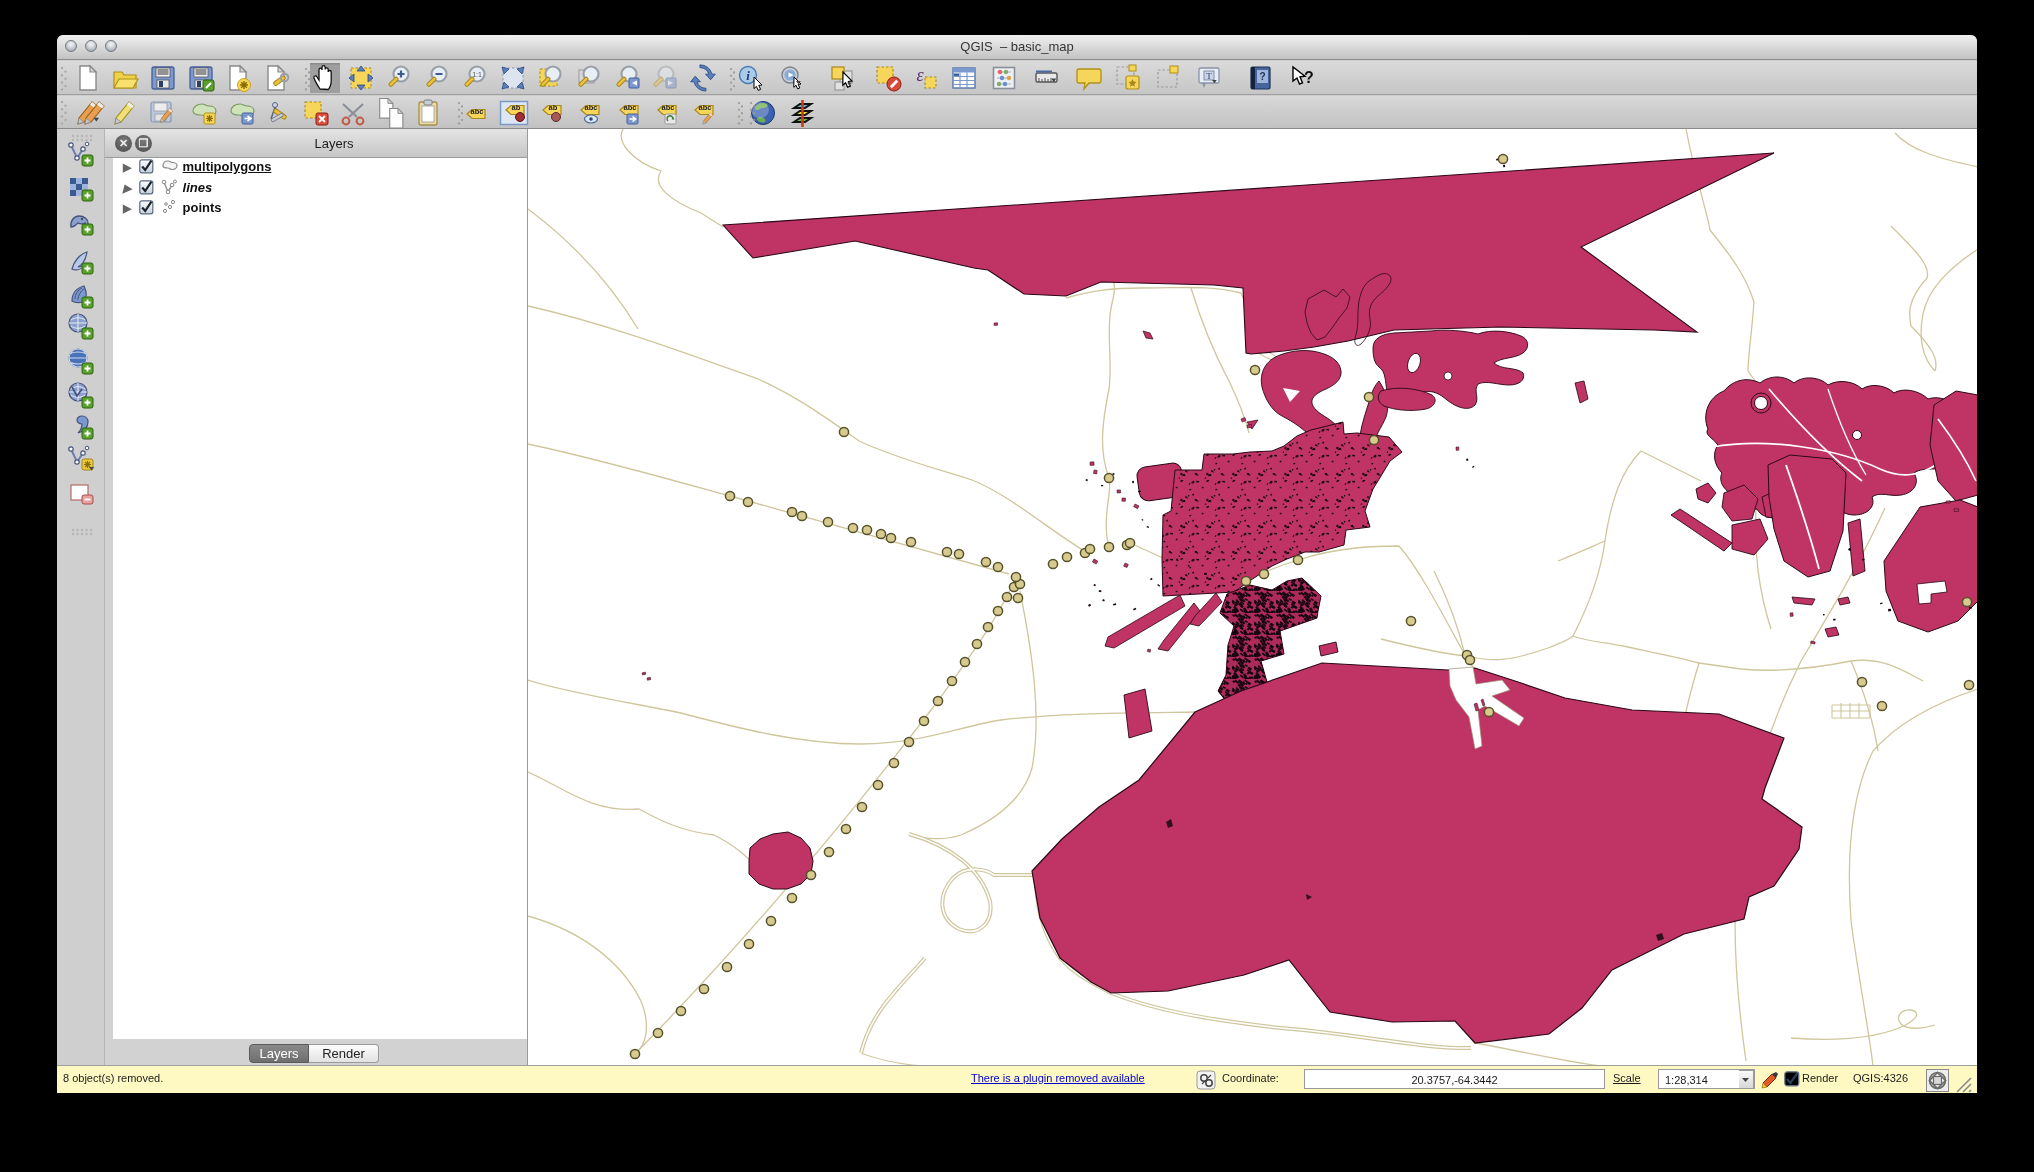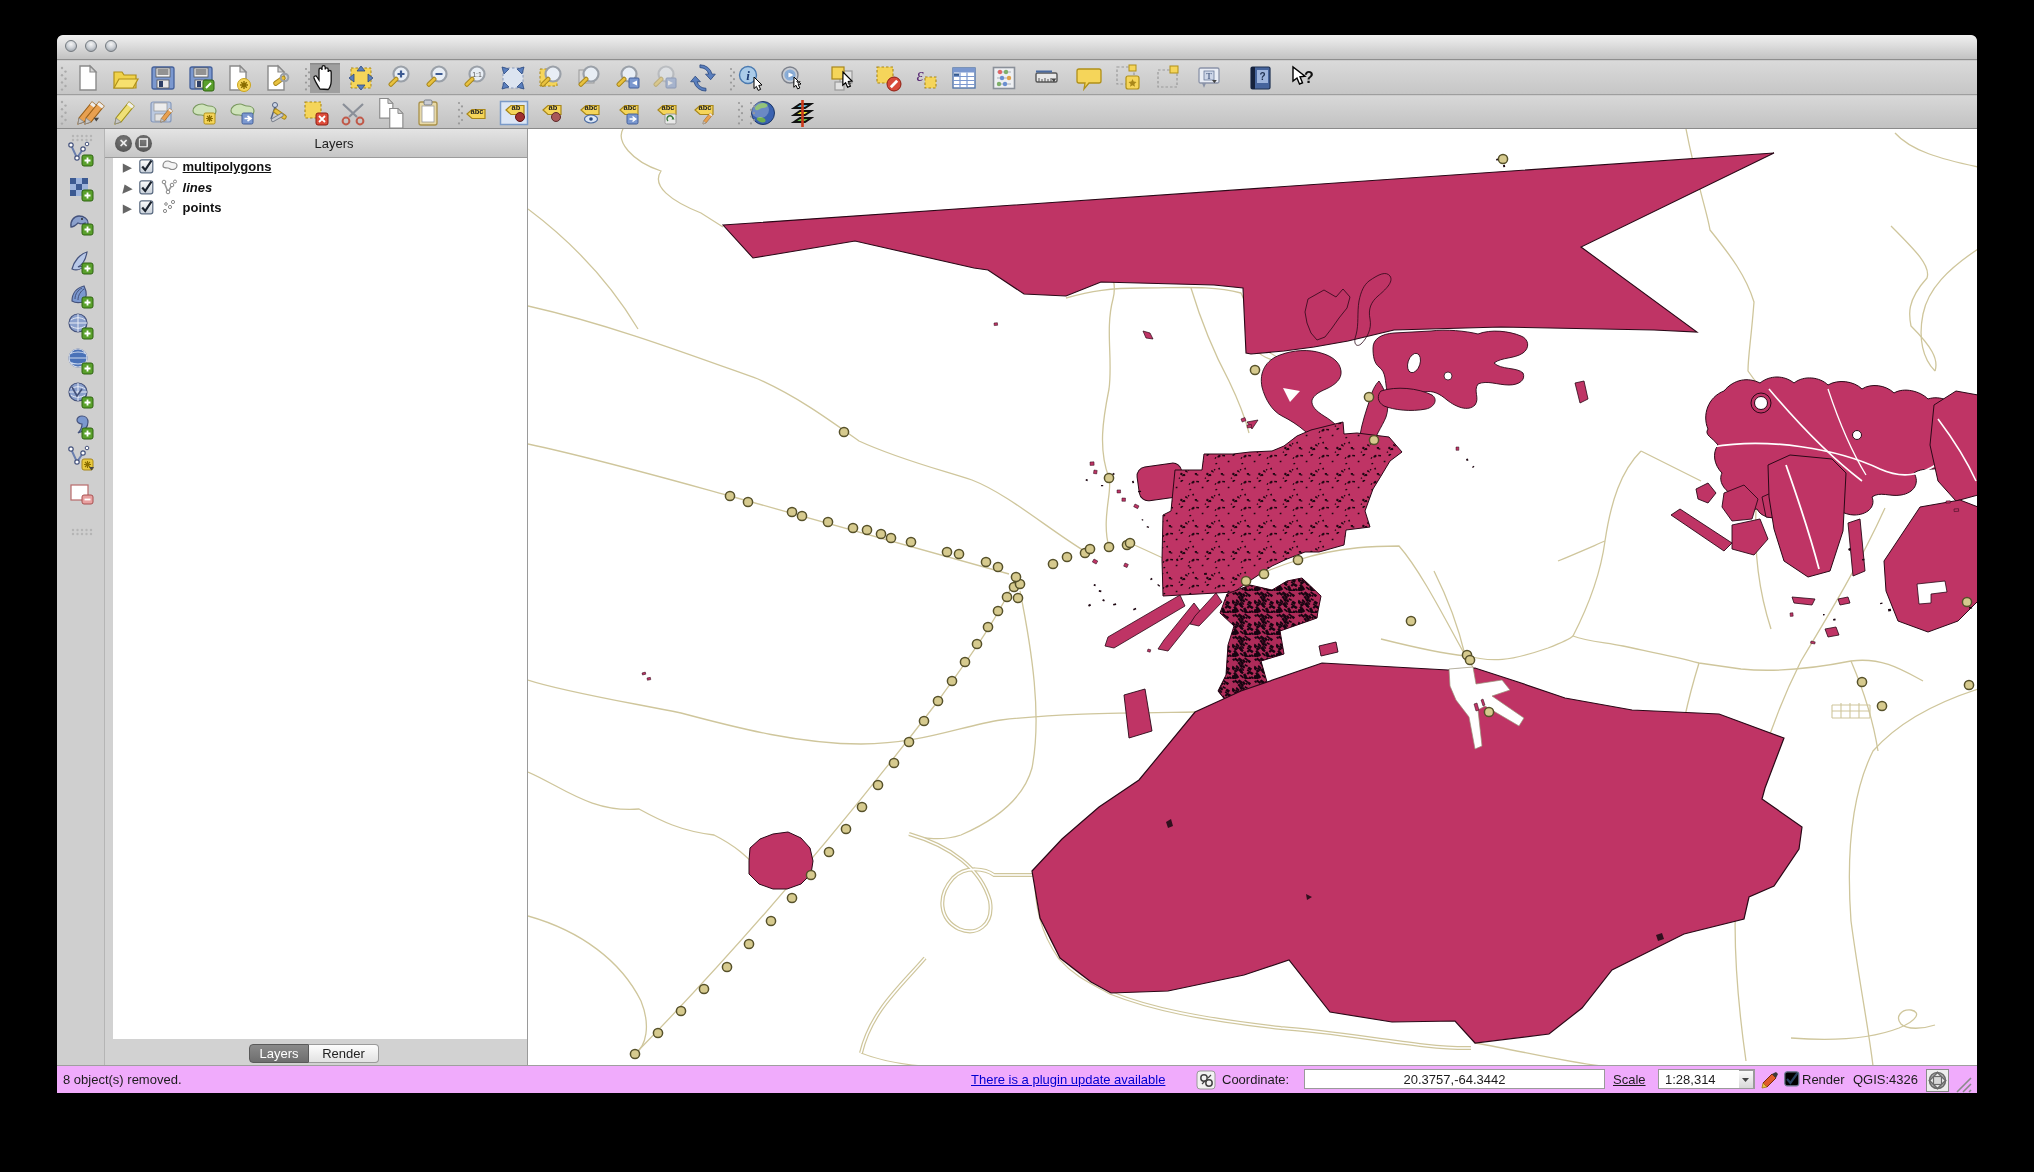--- a/index.html
+++ b/index.html
@@ -31,30 +31,31 @@
 #phead .t { position:absolute; width:100%; text-align:center; top:7px; padding-left:36px; font-size:13px; color:#1d1d1d; }
 .pbtn { position:absolute; top:6px; width:17px; height:17px; border-radius:50%;
   background:radial-gradient(circle at 50% 35%, #7a7a7a, #4a4a4a); color:#eee;
   font-size:11px; text-align:center; line-height:17px; font-weight:bold;}
 #pbody { position:absolute; left:8px; top:29px; width:100%; height:881px; background:#fff; }
 #ptabs { position:absolute; left:0; top:910px; width:100%; height:26px; background:#d2d2d2; }
 .row { position:absolute; left:10px; height:20px; font-size:13px; font-weight:bold; color:#111; }
 #map { position:absolute; left:470px; top:94px; width:1450px; height:936px; background:#fff;
   border-left:1px solid #9a9a9a; }
 #statusbar { position:absolute; left:0; top:1030px; width:100%; height:28px;
-  background:#f0abfc; border-top:1px solid #9f9f9f; font-size:13px; color:#1c1c1c; }
+  background:#fef9c3; border-top:1px solid #9f9f9f; font-size:11px; color:#1c1c1c; }
 .sb { position:absolute; top:6px; }
 </style>
 </head>
 <body>
 <div id="win">
   <div id="titlebar">
     <div class="tl" style="left:8px;"></div>
     <div class="tl" style="left:28px;"></div>
     <div class="tl" style="left:48px;"></div>
+    <div id="title">QGIS&nbsp;&nbsp;–&nbsp;basic_map</div>
   </div>
   <div id="toolbar1">
       <div class="ic" style="left:16px; top:2px;"><svg width="30" height="30" viewBox="0 0 30 30">
           <path d="M7,3 h10 l6,6 v18 h-16 z" fill="#fff" stroke="#8a8a8a" stroke-width="1.4"></path>
           <path d="M17,3 l6,6 h-6 z" fill="#d5d5d5" stroke="#8a8a8a" stroke-width="1.2"></path>
         </svg></div>
       <div class="ic" style="left:53px; top:2px;"><svg width="30" height="30" viewBox="0 0 30 30">
           <path d="M4,9 h8 l2,3 h12 v13 h-22 z" fill="#f0d24a" stroke="#b09018" stroke-width="1.2"></path>
           <path d="M4,25 l5,-9 h19 l-5,9 z" fill="#f7e06e" stroke="#b09018" stroke-width="1.2"></path>
         </svg></div>
@@ -869,21 +870,21 @@
         <circle cx="1334" cy="553" r="4.6" fill="#d6ca8e" stroke="#56512a" stroke-width="1.5"></circle>
         <circle cx="1354" cy="577" r="4.6" fill="#d6ca8e" stroke="#56512a" stroke-width="1.5"></circle>
         <circle cx="1441" cy="556" r="4.6" fill="#d6ca8e" stroke="#56512a" stroke-width="1.5"></circle>
         <circle cx="1439" cy="473" r="4.6" fill="#d6ca8e" stroke="#56512a" stroke-width="1.5"></circle>
         <circle cx="727" cy="241" r="4.6" fill="#d6ca8e" stroke="#56512a" stroke-width="1.5"></circle>
         <circle cx="841" cy="268" r="4.6" fill="#d6ca8e" stroke="#56512a" stroke-width="1.5"></circle>
         <circle cx="846" cy="311" r="4.6" fill="#d6ca8e" stroke="#56512a" stroke-width="1.5"></circle>
       </svg></div>
   <div id="statusbar">
     <div class="sb" style="left:6px;">8 object(s) removed.</div>
-    <div class="sb" style="left:914px; color:#0000d0; text-decoration:underline;">There is a plugin update available</div>
+    <div class="sb" style="left:914px; color:#0000d0; text-decoration:underline;">There is a plugin removed available</div>
     <div class="sb" style="left:1165px;">Coordinate:</div>
     <div class="sb" style="left:1247px; top:3px; width:301px; height:20px; background:#fff; border:1px solid #9a9a9a; text-align:center; line-height:20px;">20.3757,-64.3442</div>
     <div class="sb" style="left:1556px;text-decoration:underline;">Scale</div>
     <div class="sb" style="left:1601px; top:3px; width:97px; height:20px; background:#fff; border:1px solid #9a9a9a; line-height:20px; padding-left:6px;">1:28,314</div>
     <div class="sb" style="left:1139px; top:4px; width:20px; height:20px;"><svg width="20" height="20">
           <rect x="1" y="1" width="18" height="18" rx="3" fill="#f2f2f2" stroke="#999"></rect>
           <circle cx="8" cy="8" r="3.2" fill="none" stroke="#444" stroke-width="1.5"></circle>
           <circle cx="13" cy="13" r="3.2" fill="none" stroke="#444" stroke-width="1.5"></circle>
           <path d="M6,14 l3,-3 M12,8 l3,-3" stroke="#444" stroke-width="1.2"></path>
         </svg></div>

